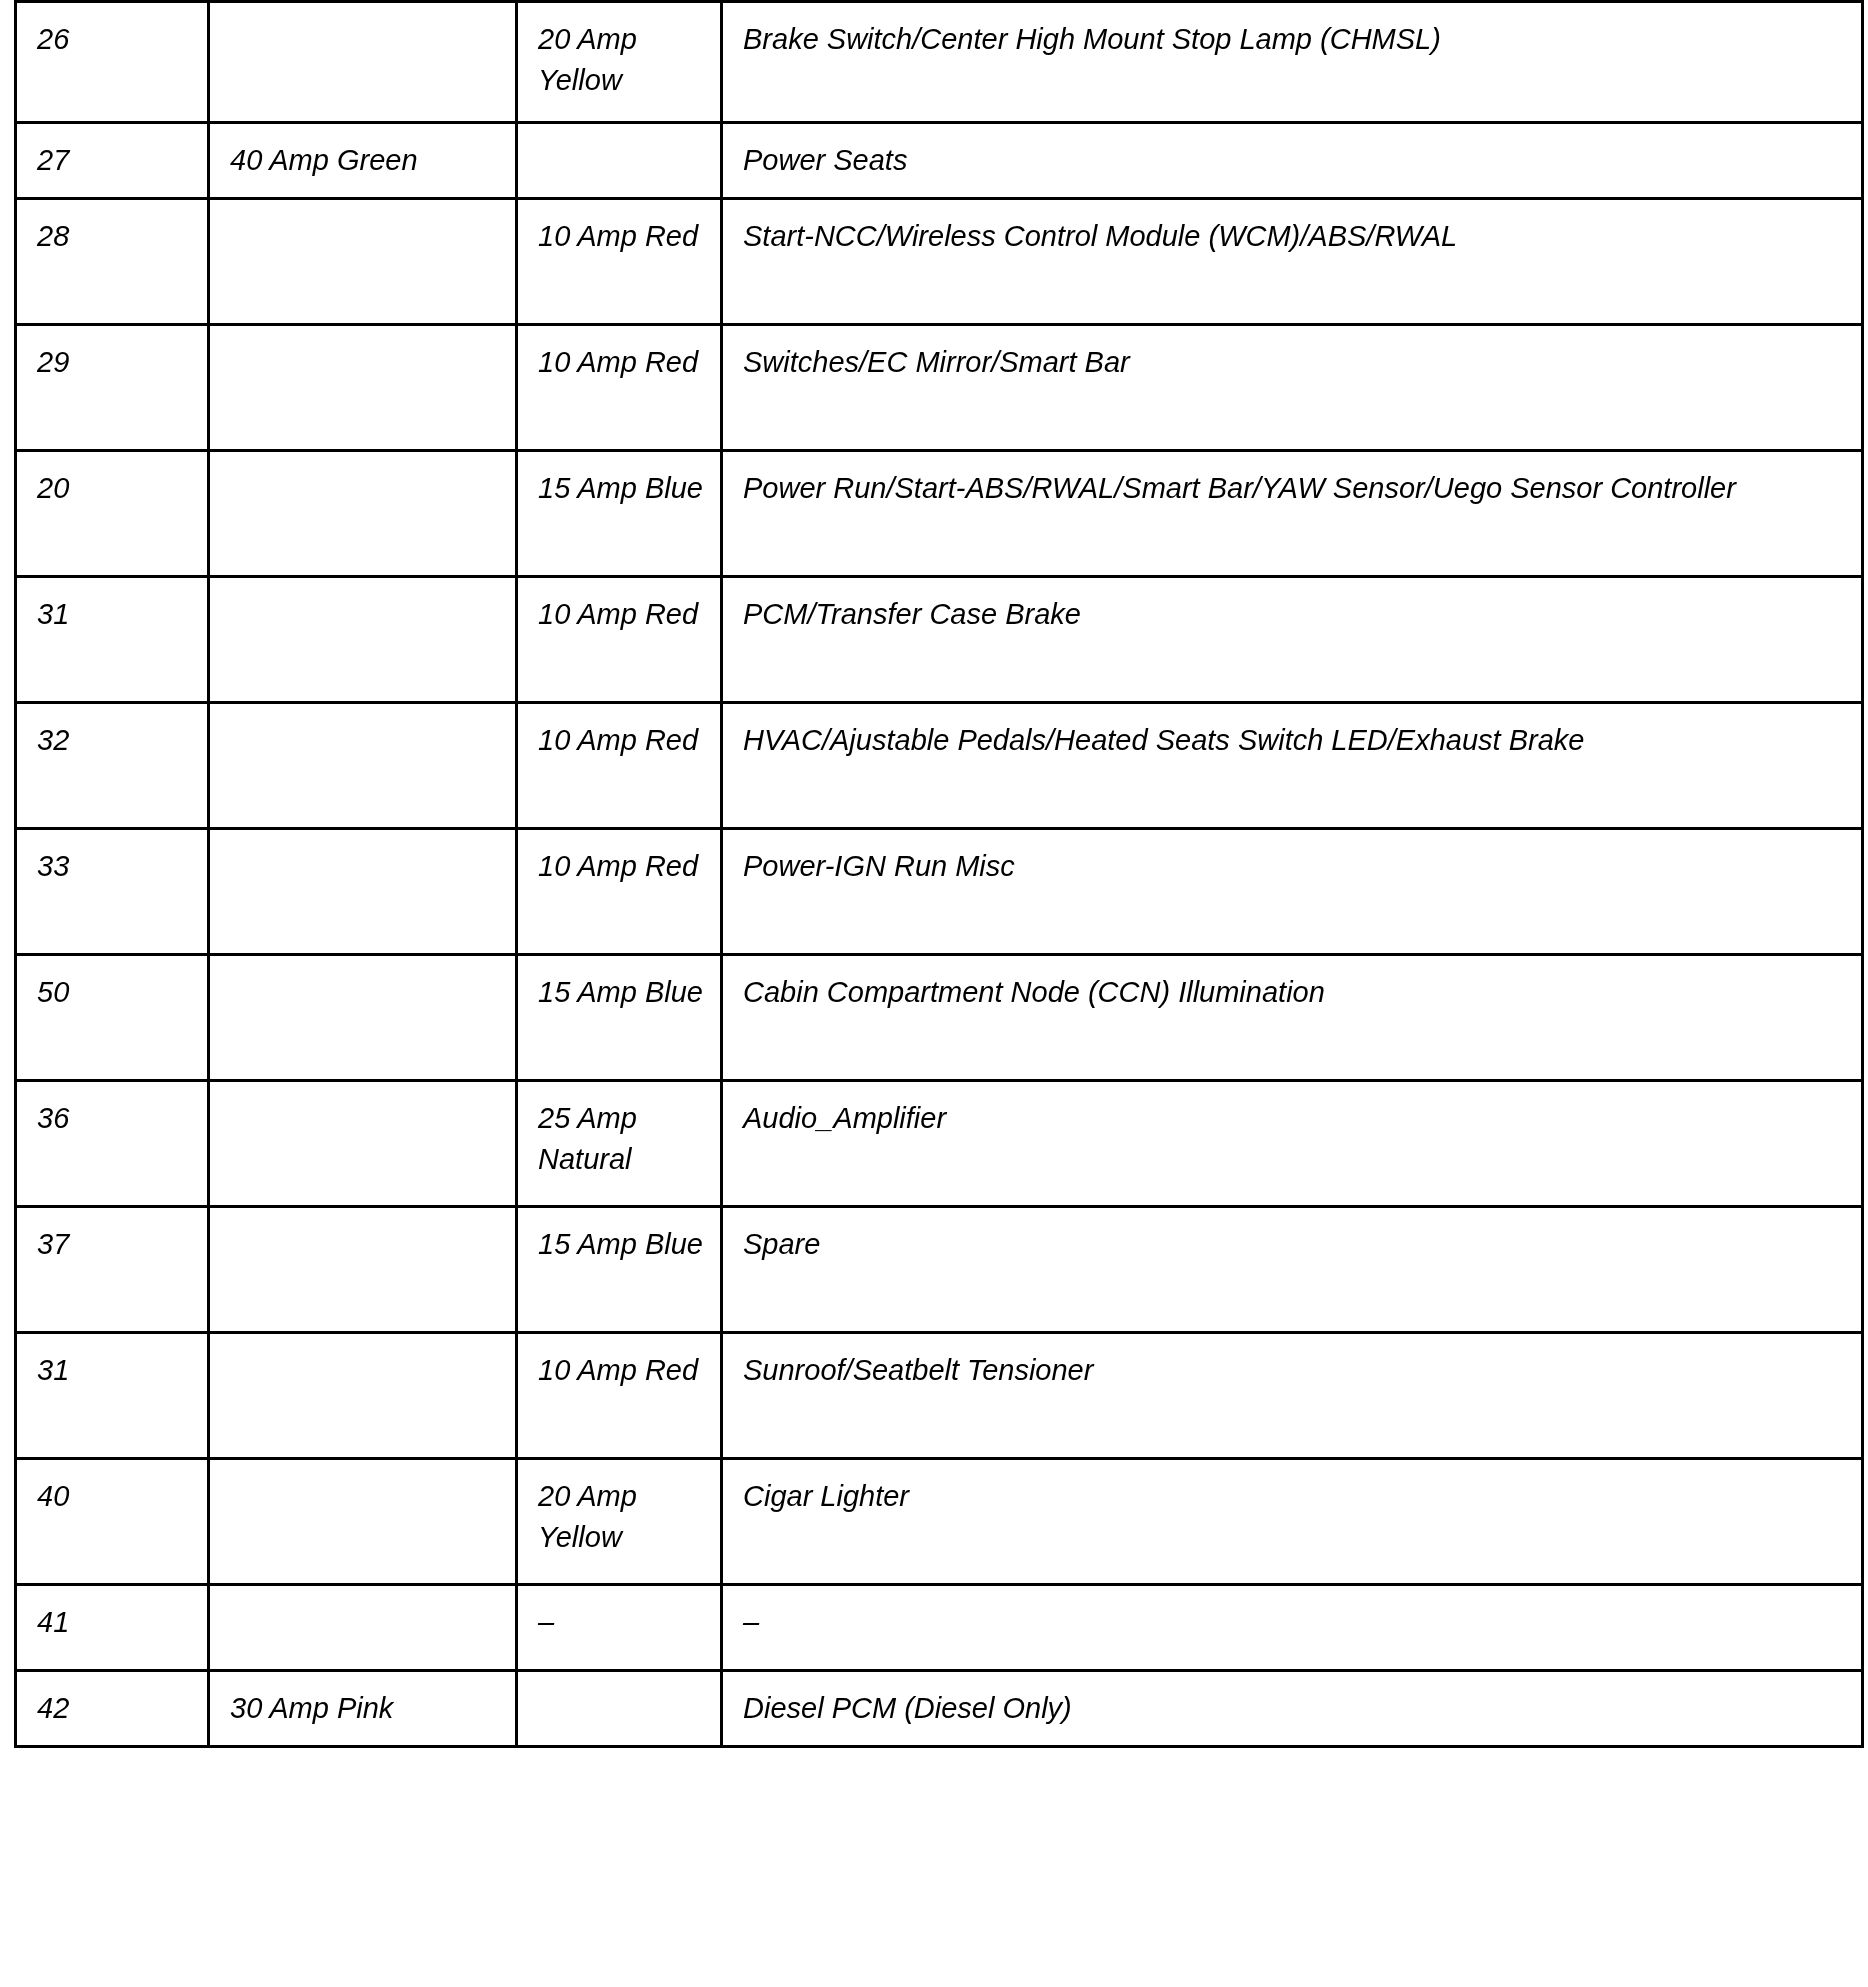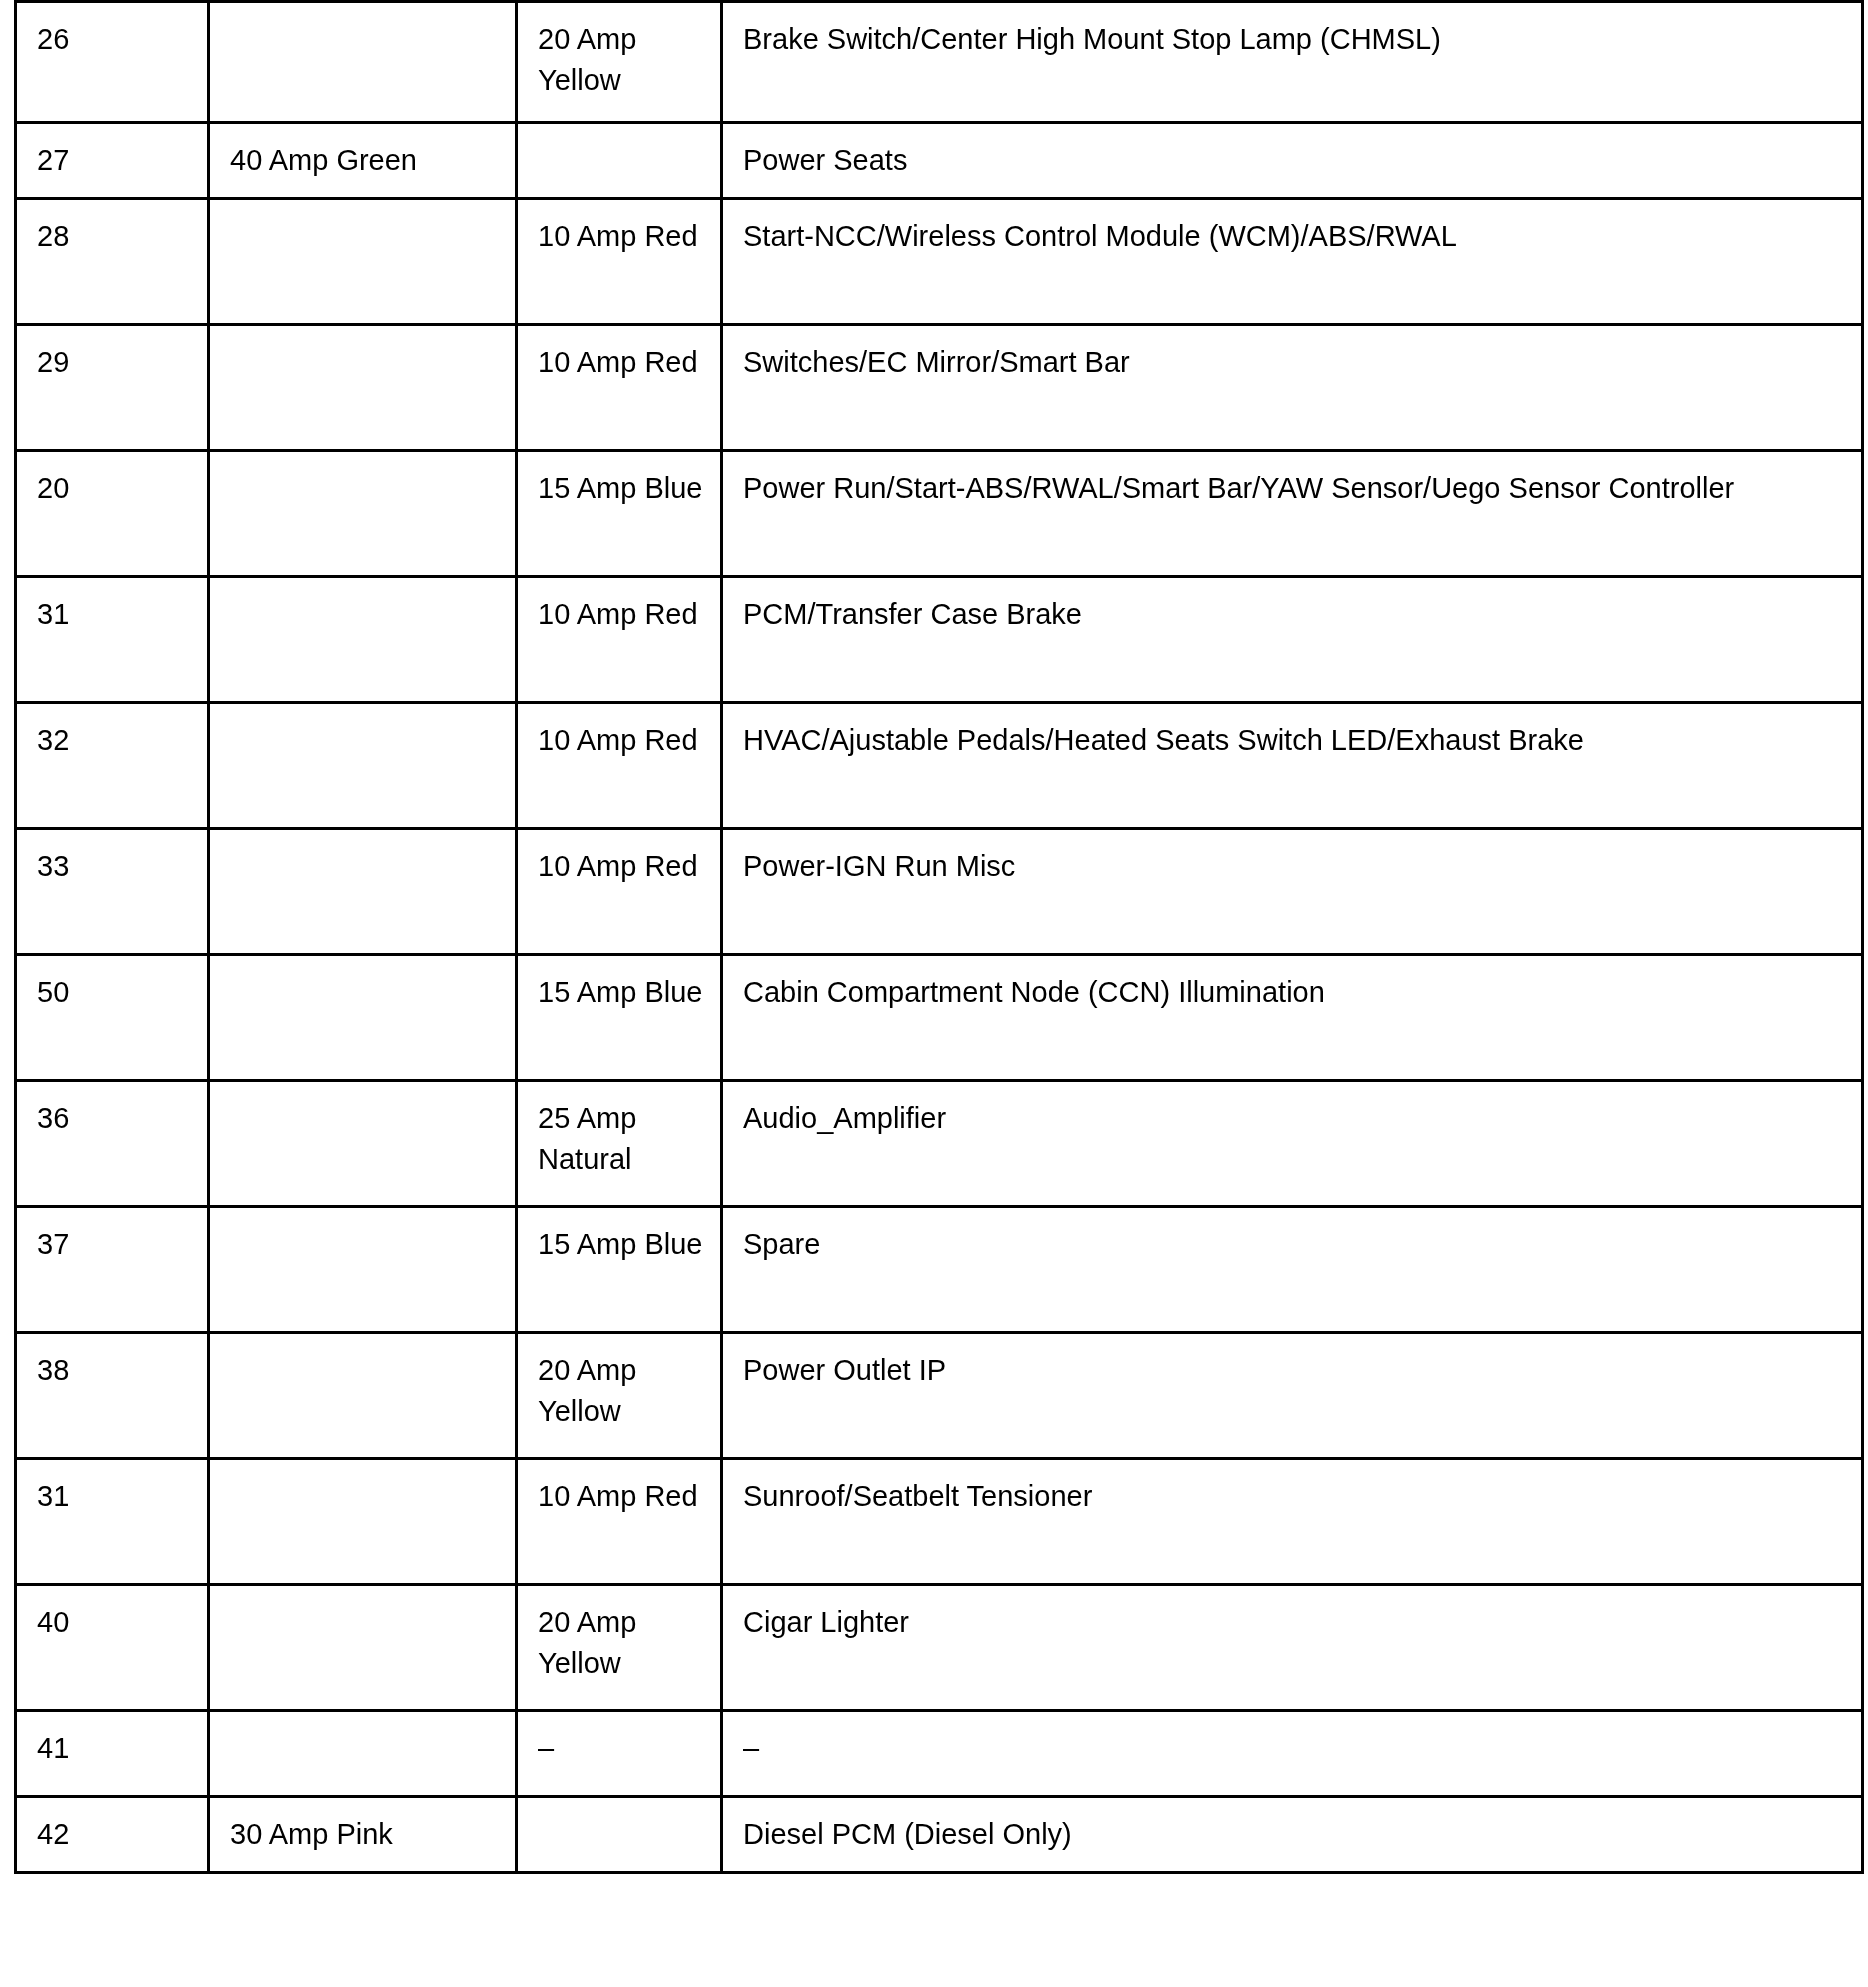--- a/index.html
+++ b/index.html
@@ -15,20 +15,21 @@
     color: #000000;
     overflow: hidden;
   }
   table.fuse-table {
     position: absolute;
     left: 14px;
     top: 0;
     width: 1848px;
     border-collapse: collapse;
     table-layout: fixed;
+    font-style: italic;
   }
   table.fuse-table td {
     border: 3.1px solid #000000;
     vertical-align: top;
     font-size: 29px;
     line-height: 1.42;
     padding: 15.6px 23px 7.8px 20px;
     word-wrap: break-word;
     background: #ffffff;
   }
@@ -112,26 +113,20 @@
         <td class="c3">25 Amp Natural</td>
         <td class="c4">Audio_Amplifier</td>
       </tr>
       <tr class="h162">
         <td class="c1">37</td>
         <td class="c2"></td>
         <td class="c3">15 Amp Blue</td>
         <td class="c4">Spare</td>
       </tr>
       <tr class="h162">
-        <td class="c1">38</td>
-        <td class="c2"></td>
-        <td class="c3">20 Amp Yellow</td>
-        <td class="c4">Power Outlet IP</td>
-      </tr>
-      <tr class="h162">
         <td class="c1">31</td>
         <td class="c2"></td>
         <td class="c3">10 Amp Red</td>
         <td class="c4">Sunroof/Seatbelt Tensioner</td>
       </tr>
       <tr class="h162">
         <td class="c1">40</td>
         <td class="c2"></td>
         <td class="c3">20 Amp Yellow</td>
         <td class="c4">Cigar Lighter</td>

